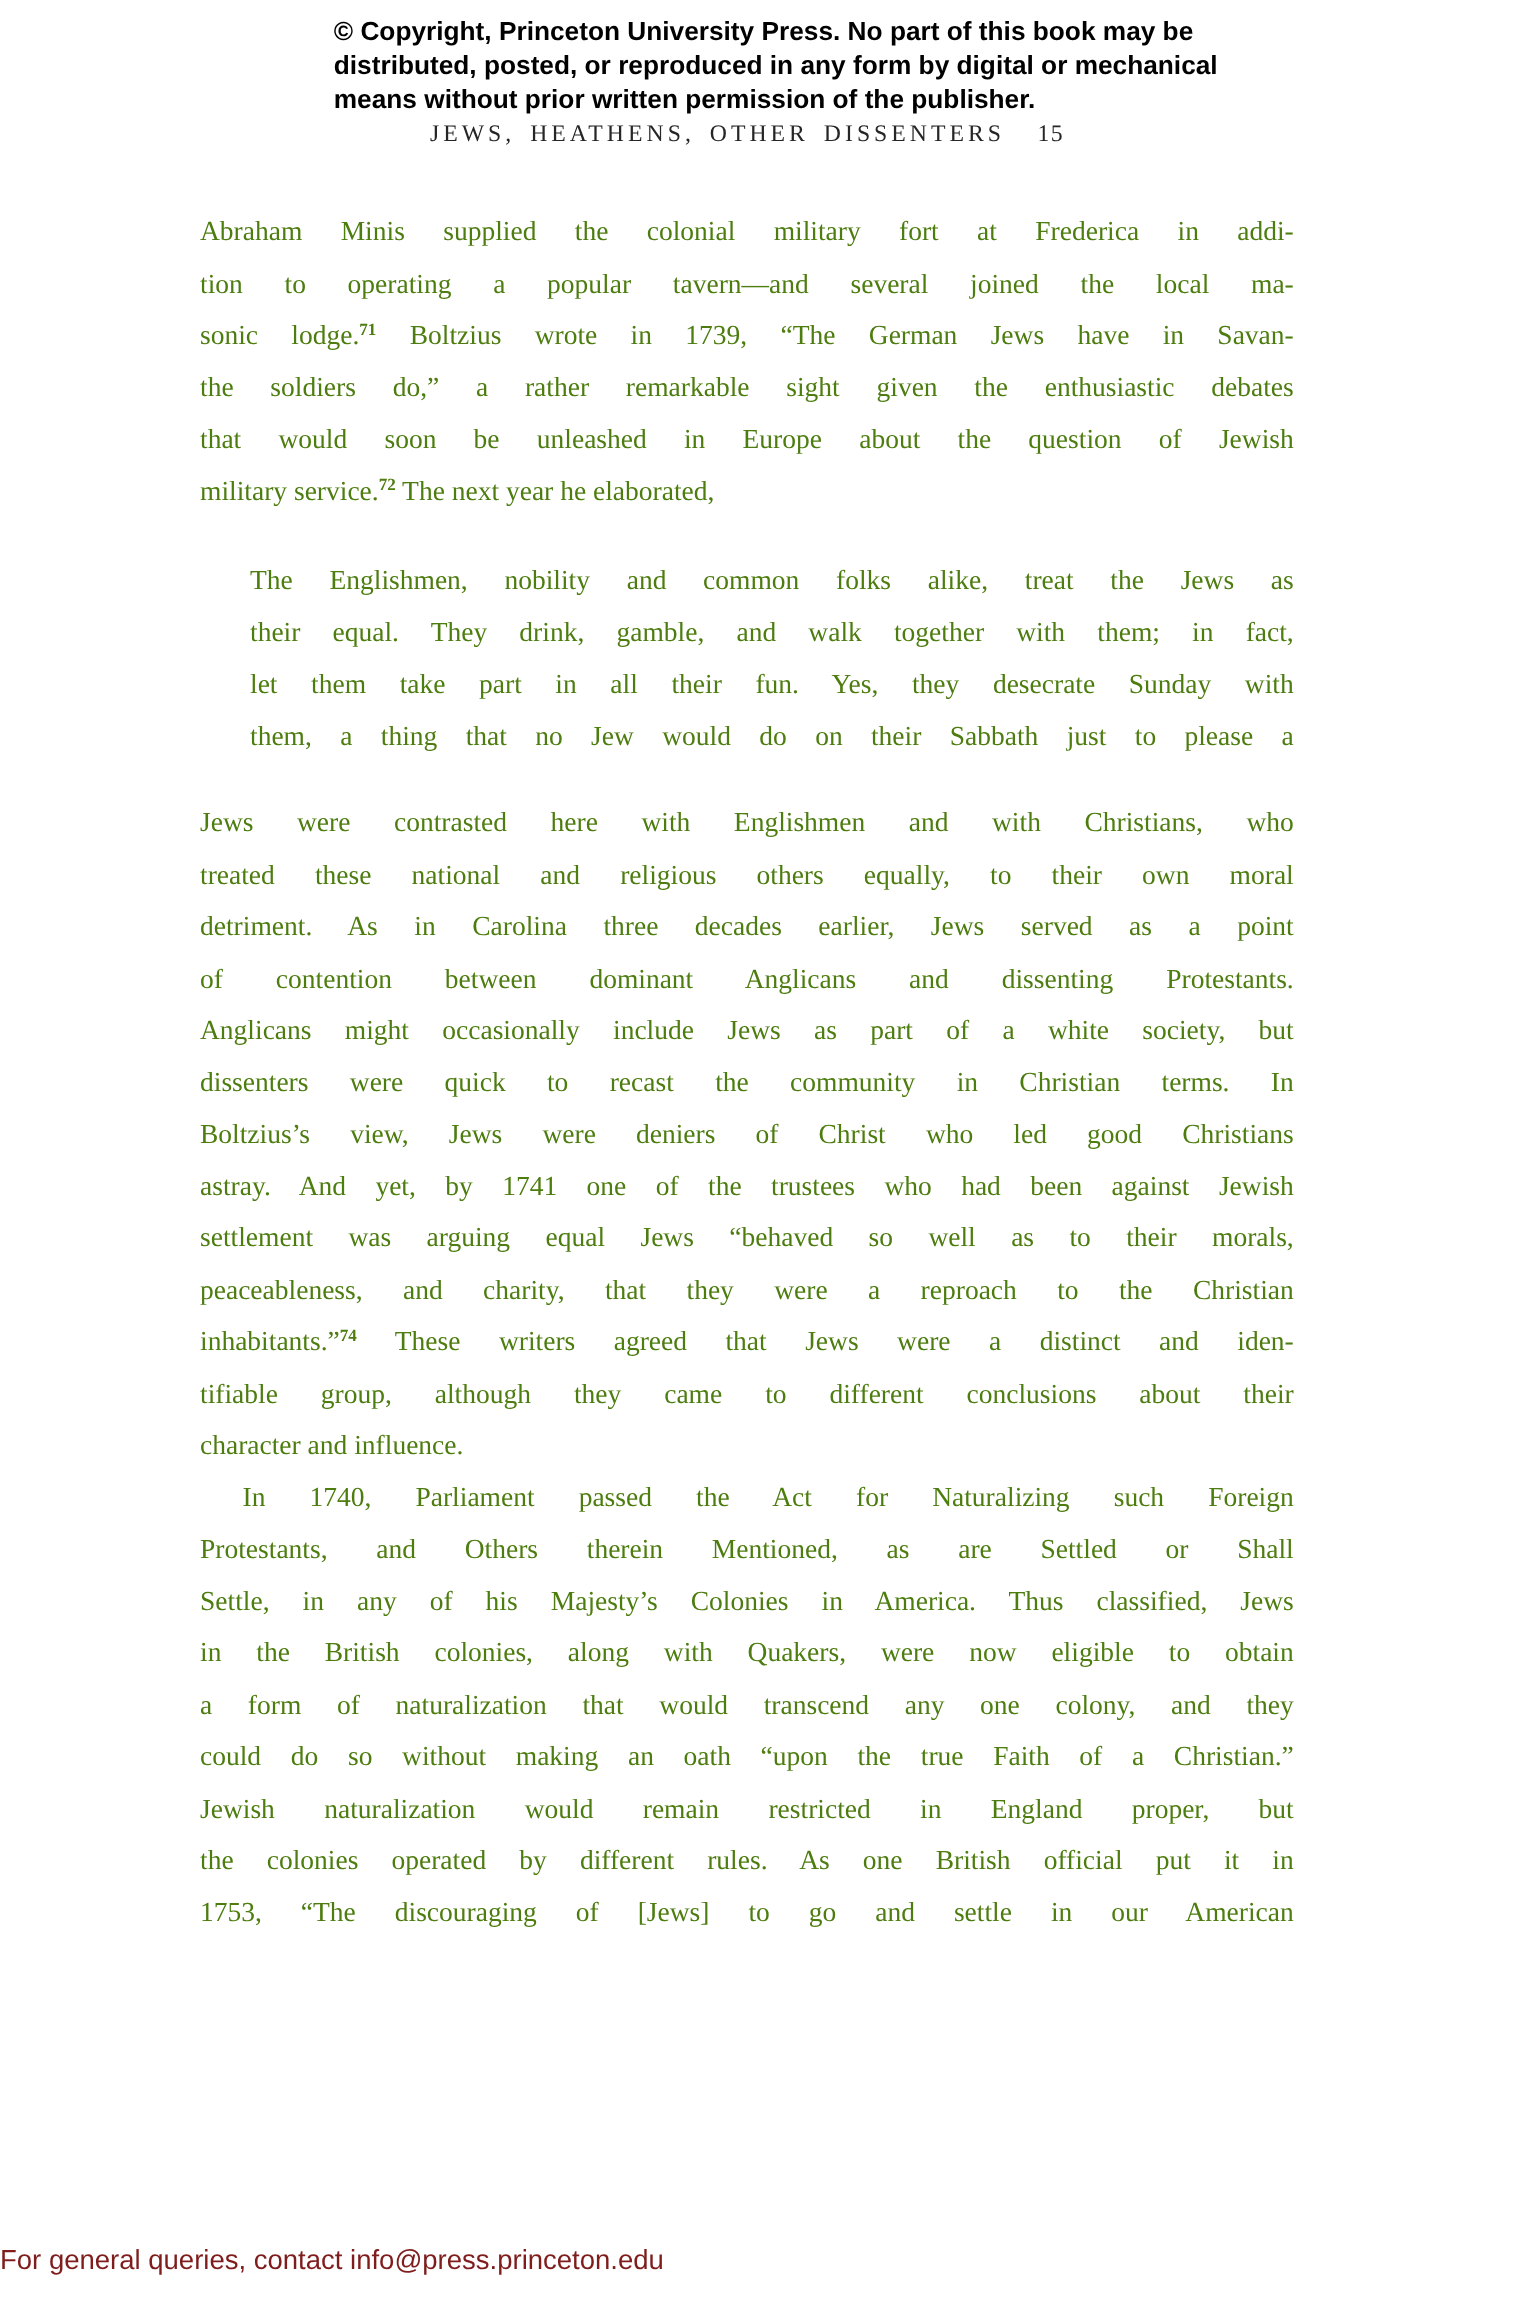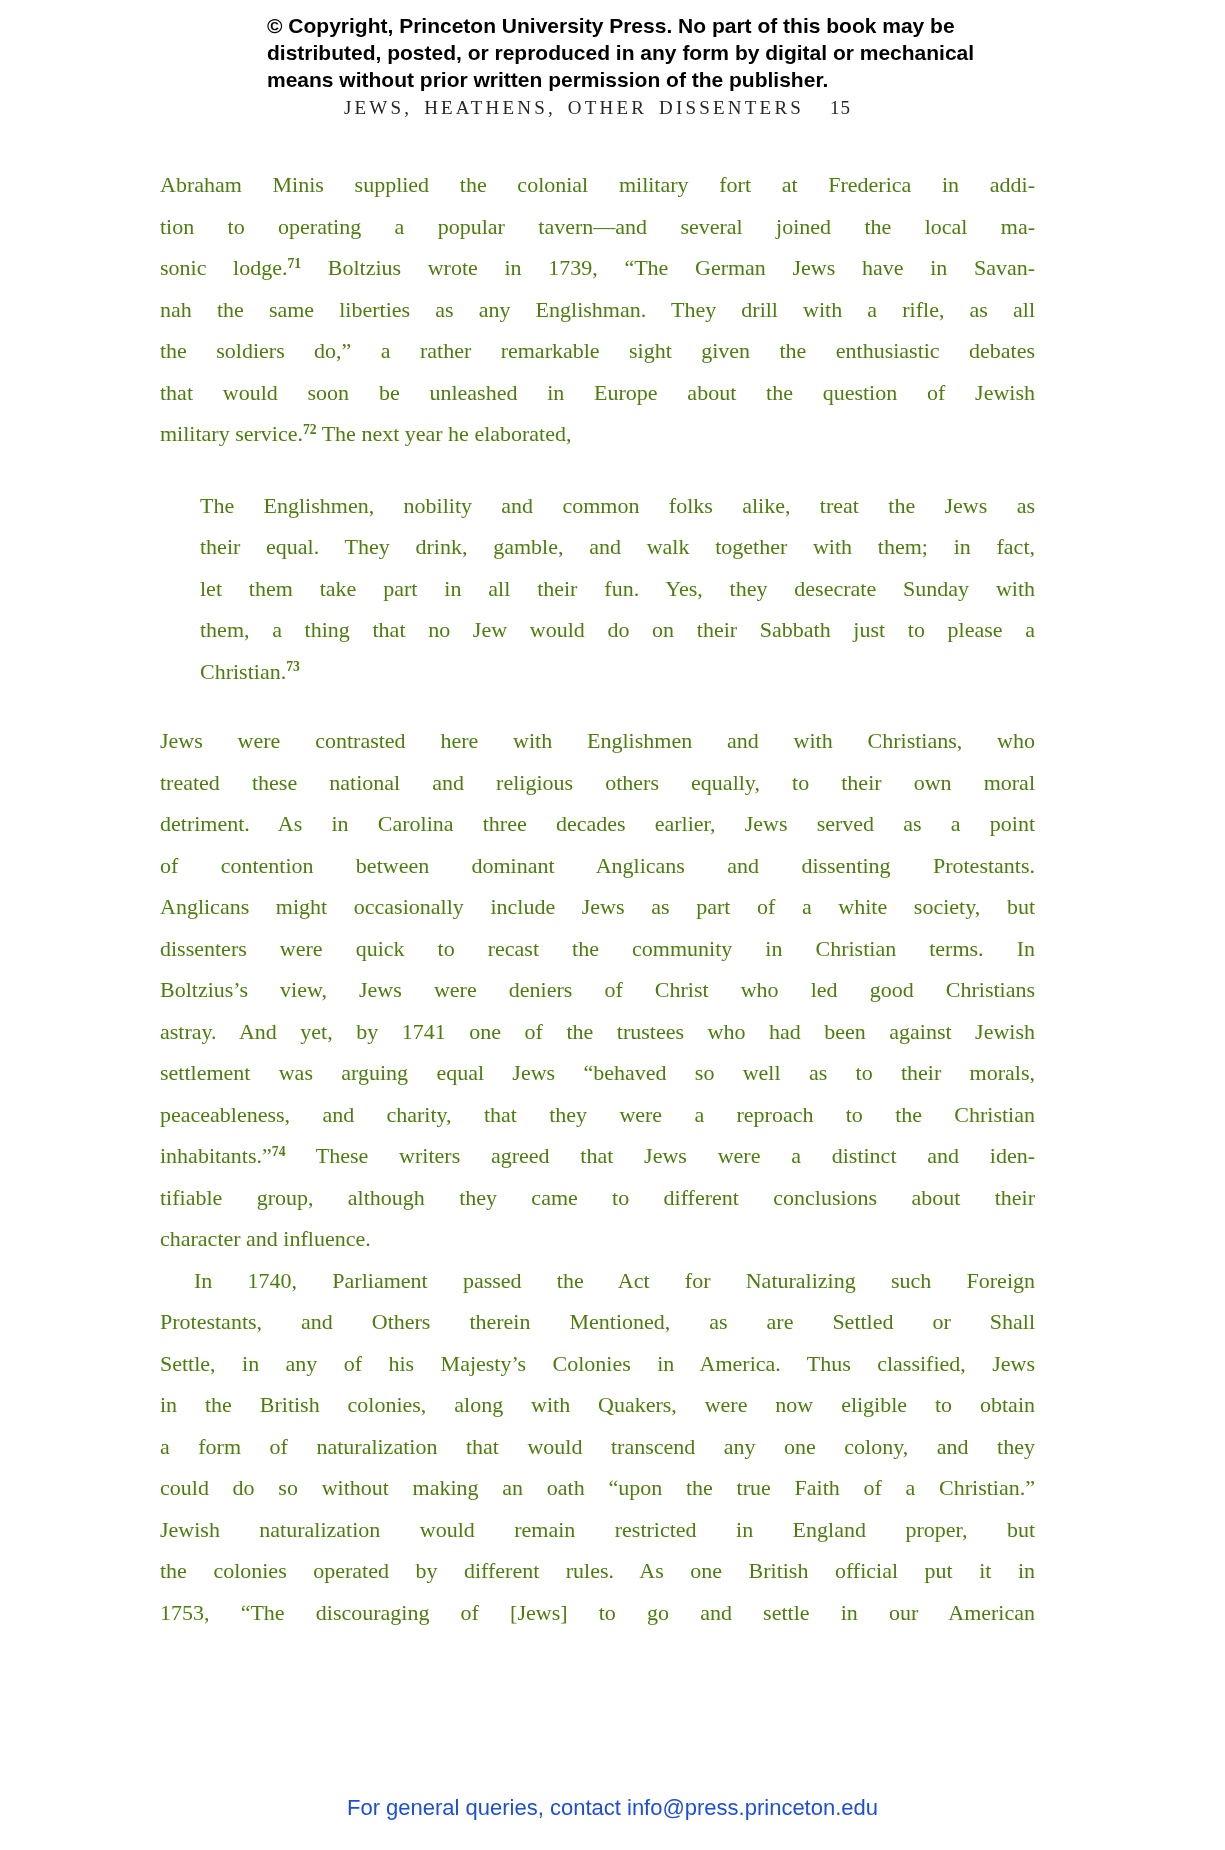--- a/index.html
+++ b/index.html
@@ -79,55 +79,53 @@
     top: -0.55em;
     letter-spacing: 0;
     font-weight: bold;
   }
   
   .footer {
     position: absolute;
     left: 0;
     top: 1795px;
     width: 100%;
-    text-align: center;
+    text-align: left;
     font-family: "Liberation Sans", "DejaVu Sans", sans-serif;
     font-size: 22px;
-    color: #1d4ed8;
+    color: #7f1d1d;
   }
 </style>
 </head>
 <body>
 
 <div class="page">
 
   <div class="copyright">
     <div>© Copyright, Princeton University Press. No part of this book may be</div>
     <div>distributed, posted, or reproduced in any form by digital or mechanical</div>
     <div>means without prior written permission of the publisher.</div>
   </div>
 
   <div class="running-head"><span>JEWS, HEATHENS, OTHER DISSENTERS</span><span class="folio">15</span></div>
 
   <div class="textblock">
       <div class="para opening">
         <div class="line">Abraham Minis supplied the colonial military fort at Frederica in addi-</div>
         <div class="line">tion to operating a popular tavern—and several joined the local ma-</div>
         <div class="line">sonic lodge.<sup>71</sup> Boltzius wrote in 1739, “The German Jews have in Savan-</div>
-        <div class="line">nah the same liberties as any Englishman. They drill with a rifle, as all</div>
         <div class="line">the soldiers do,” a rather remarkable sight given the enthusiastic debates</div>
         <div class="line">that would soon be unleashed in Europe about the question of Jewish</div>
         <div class="line last">military service.<sup>72</sup> The next year he elaborated,</div>
       </div>
       <div class="para extract">
         <div class="line">The Englishmen, nobility and common folks alike, treat the Jews as</div>
         <div class="line">their equal. They drink, gamble, and walk together with them; in fact,</div>
         <div class="line">let them take part in all their fun. Yes, they desecrate Sunday with</div>
         <div class="line">them, a thing that no Jew would do on their Sabbath just to please a</div>
-        <div class="line last">Christian.<sup>73</sup></div>
       </div>
       <div class="para plain">
         <div class="line">Jews were contrasted here with Englishmen and with Christians, who</div>
         <div class="line">treated these national and religious others equally, to their own moral</div>
         <div class="line">detriment. As in Carolina three decades earlier, Jews served as a point</div>
         <div class="line">of contention between dominant Anglicans and dissenting Protestants.</div>
         <div class="line">Anglicans might occasionally include Jews as part of a white society, but</div>
         <div class="line">dissenters were quick to recast the community in Christian terms. In</div>
         <div class="line">Boltzius’s view, Jews were deniers of Christ who led good Christians</div>
         <div class="line">astray. And yet, by 1741 one of the trustees who had been against Jewish</div>

